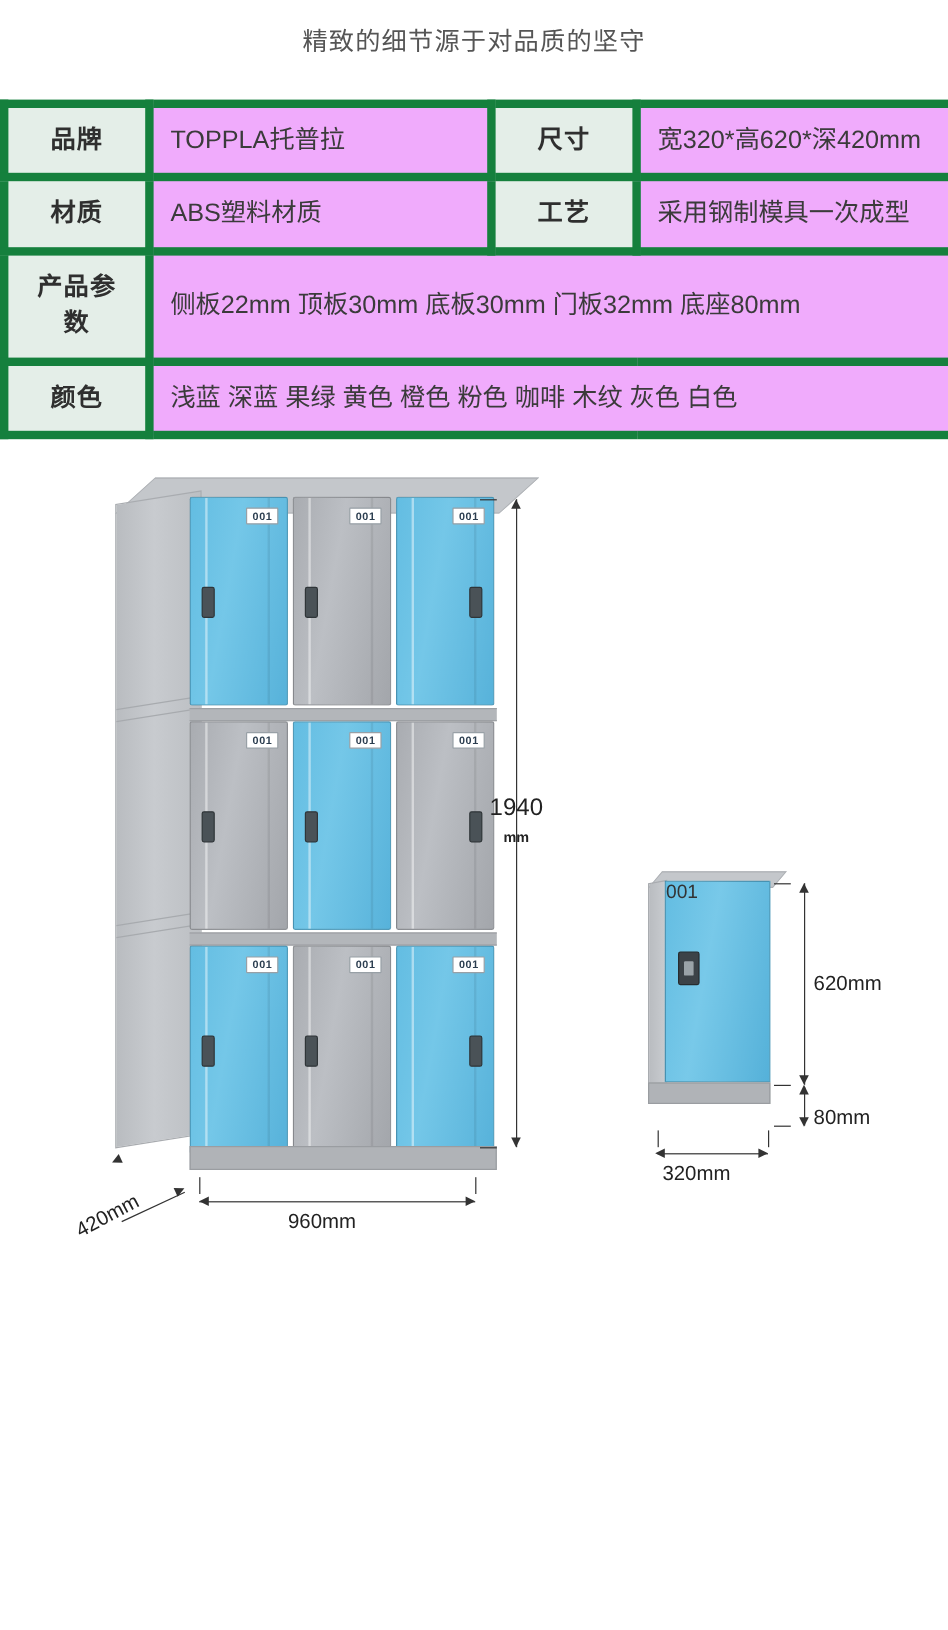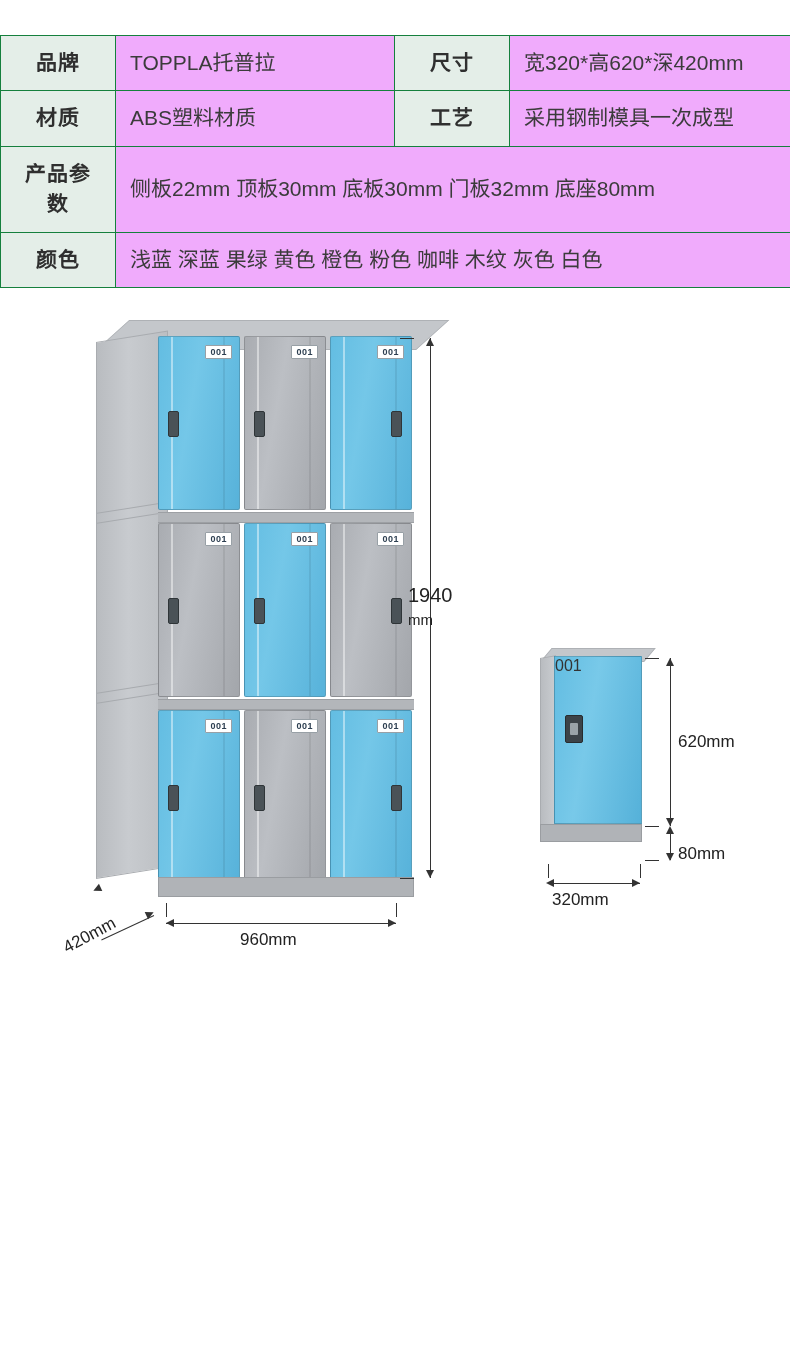--- a/index.html
+++ b/index.html
@@ -36,21 +36,21 @@
 
   
   .spec-table {
     width: 740px;
     margin: 35px auto 0 auto;
     border-collapse: collapse;
     border: 1px solid #cfe0d8;
     table-layout: fixed;
   }
   .spec-table td {
-    border: 1px solid #15803d;
+    border: 7px solid #15803d;
     padding: 12px 14px;
     font-size: 21px;
     color: #3b3b3b;
     vertical-align: middle;
     line-height: 1.45;
   }
   .spec-table td.label {
     background: #e4eee8;
     font-weight: bold;
     text-align: center;
@@ -308,31 +308,33 @@
   }
   .dim-label {
     position: absolute;
     font-size: 17px;
     color: #222;
     white-space: nowrap;
   }
   .dim-label.big {
     font-size: 20px;
     font-weight: 500;
+    text-align: center;
     line-height: 1.15;
   }
   .dim-label.rot {
     transform: rotate(-28deg);
     transform-origin: left top;
   }
 </style>
 </head>
 <body>
 
 <div>
+  <div class="page-subtitle">精致的细节源于对品质的坚守</div>
 </div>
 
 <table class="spec-table">
   <tbody>
     <tr>
       <td class="label">品牌</td>
       <td class="value v-sizing">TOPPLA托普拉</td>
       <td class="label">尺寸</td>
       <td class="value v-dim">宽320*高620*深420mm</td>
     </tr>
@@ -430,21 +432,21 @@
   </div>
 
   <div>
     <div class="dim-line-v" style="left:430px; top:30px; height:540px;"></div>
     <div class="arrow up" style="left:426px; top:30px;"></div>
     <div class="arrow down" style="left:426px; top:562px;"></div>
     <div class="tick-h" style="left:400px; top:30px;"></div>
     <div class="tick-h" style="left:400px; top:570px;"></div>
     <div class="dim-label big" style="left:408px; top:276px;">
       <span>1940</span><br>
-      <span style="font-size:15px;">mm</span>
+      <span style="font-size:12px;font-weight:bold;">mm</span>
     </div>
   </div>
 
   <div>
     <div class="dim-line-h" style="left:166px; top:615px; width:230px;"></div>
     <div class="arrow left" style="left:166px; top:611px;"></div>
     <div class="arrow right" style="left:388px; top:611px;"></div>
     <div class="tick-v" style="left:166px; top:595px;"></div>
     <div class="tick-v" style="left:396px; top:595px;"></div>
     <div class="dim-label" style="left:240px; top:622px;">960mm</div>

